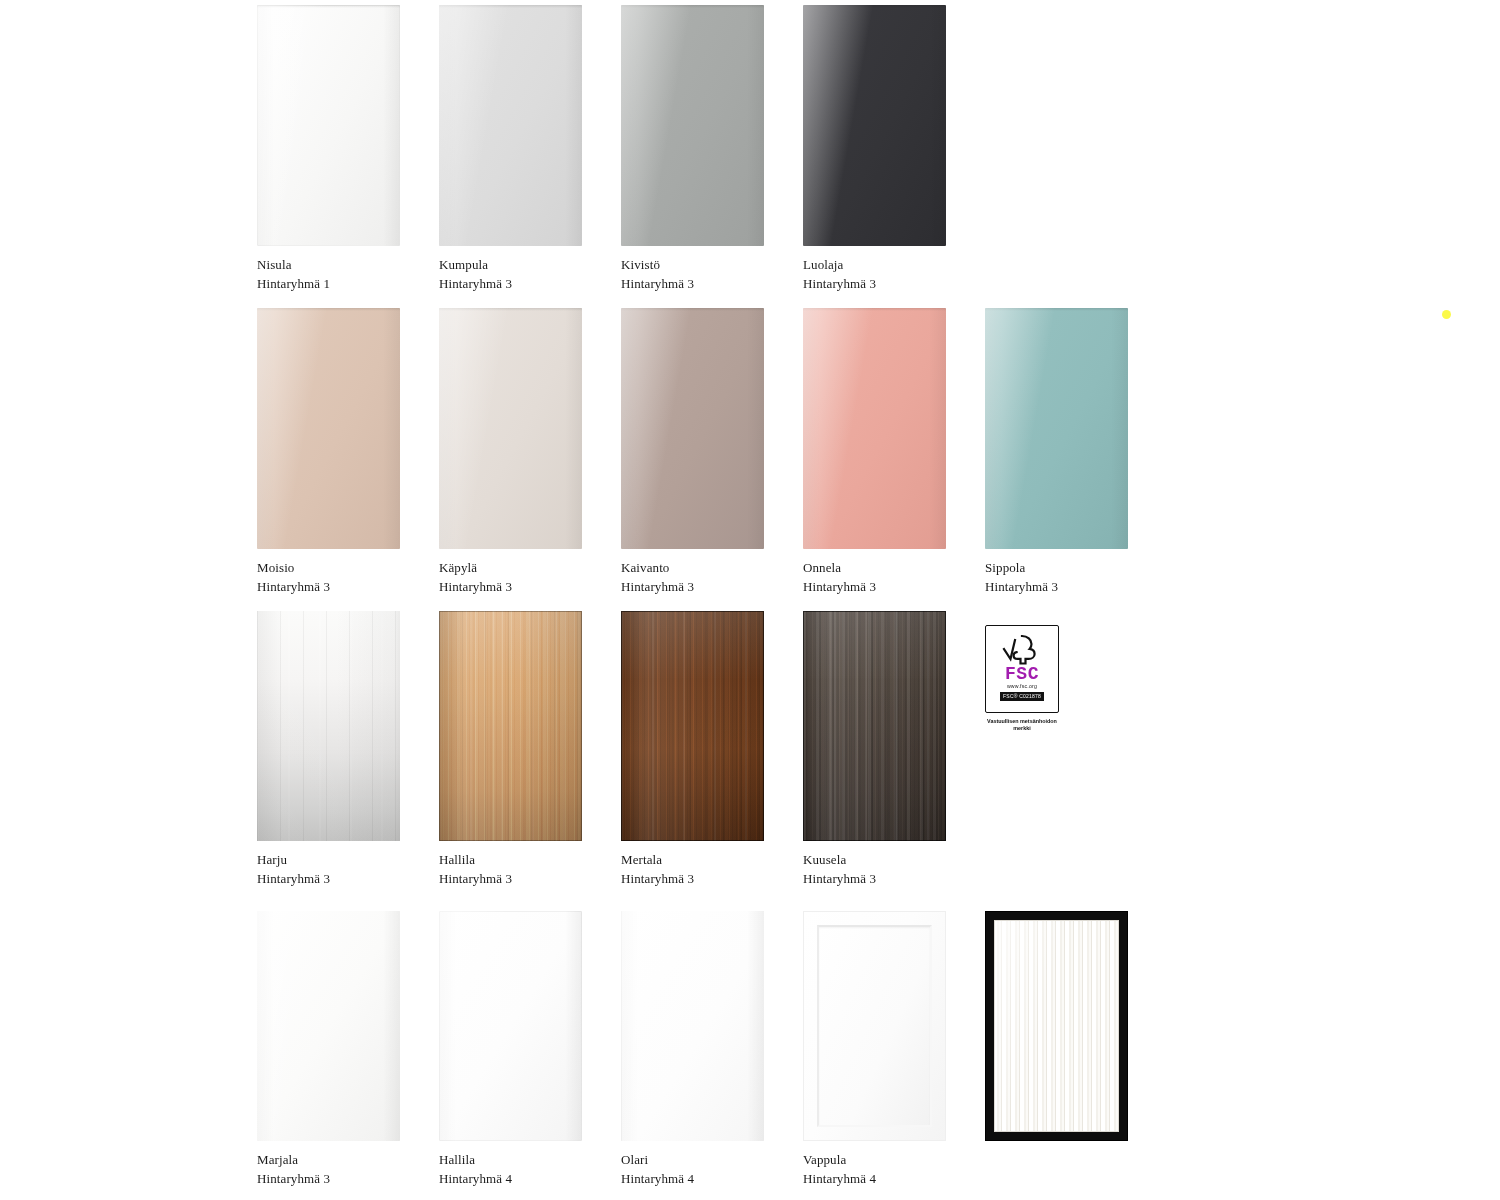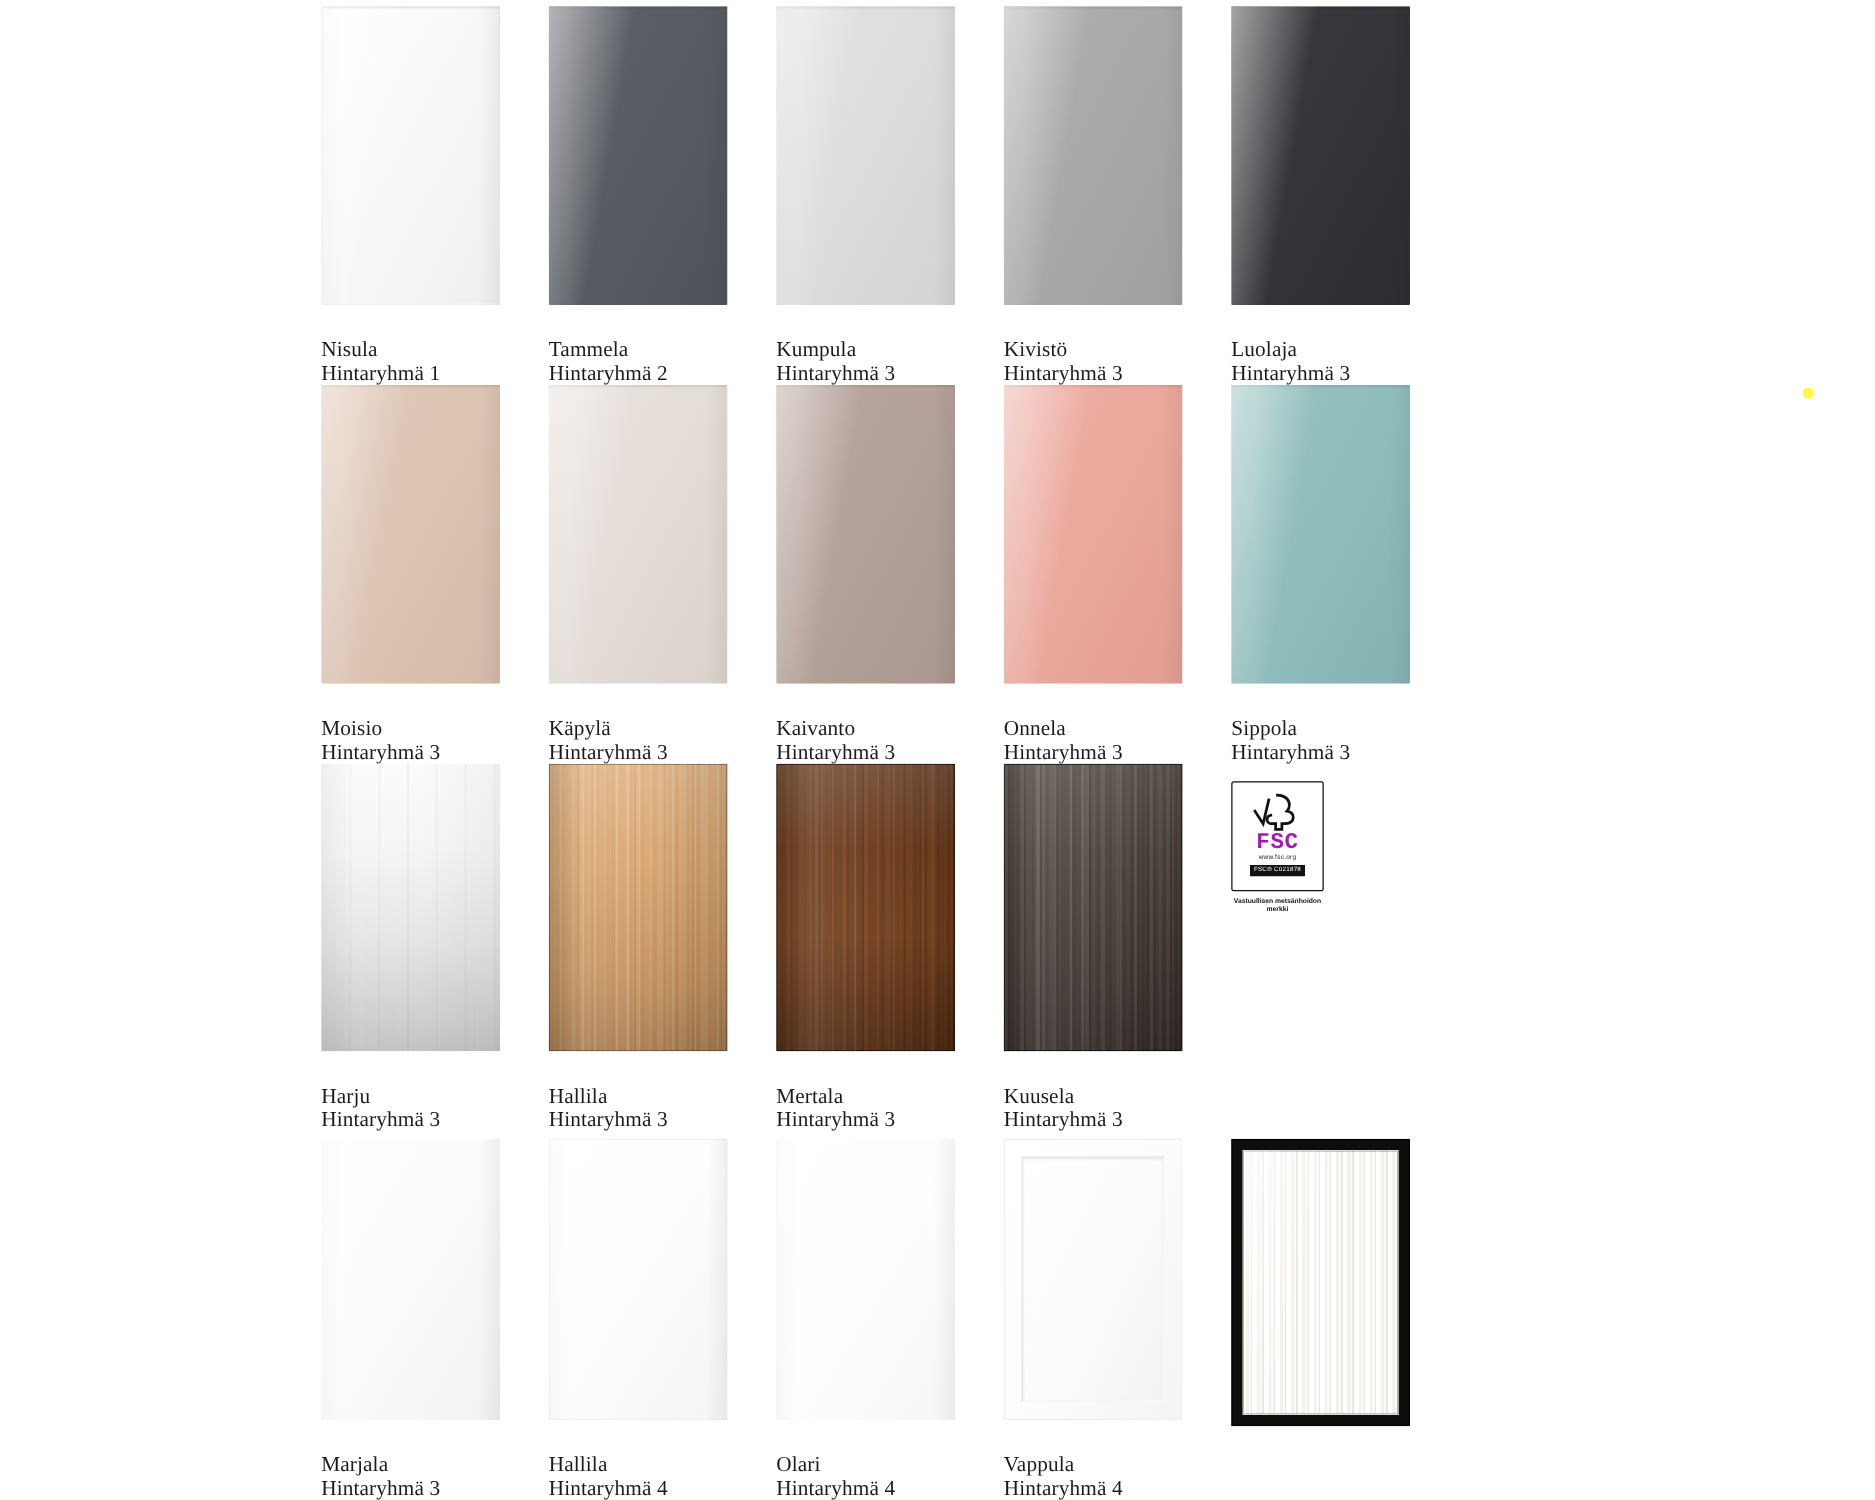--- a/index.html
+++ b/index.html
@@ -40,22 +40,22 @@
   .swatch {
     width: 143px;
     height: 241px;
     position: relative;
     overflow: hidden;
     background: #ffffff;
   }
   .row-3 .swatch, .row-4 .swatch { height: 230px; }
 
   .caption {
-    margin-top: 26px;
-    font-size: 17px;
+    margin-top: 9px;
+    font-size: 13px;
     line-height: 19px;
     color: #1b1b1b;
     letter-spacing: .1px;
   }
   .caption .name { display: block; }
   .caption .grp  { display: block; font-family: Liberation Serif, serif; }
 
   
   .door-flat {
     width: 100%; height: 100%;
@@ -272,29 +272,20 @@
     <div class="cell">
       <div class="swatch sheen topedge">
         <div class="door-flat" style="background:linear-gradient(118deg,#ffffff 0%,#f7f7f6 55%,#eeeeed 100%);border:1px solid #efefee;"></div>
       </div>
       <div class="caption">
         <span class="name">Nisula</span>
         <span class="grp">Hintaryhmä 1</span>
       </div>
     </div>
 
-    <div class="cell">
-      <div class="swatch sheen topedge">
-        <div class="door-flat" style="background:linear-gradient(118deg,#5e6167 0%,#575a60 55%,#4f5258 100%);"></div>
-      </div>
-      <div class="caption">
-        <span class="name">Tammela</span>
-        <span class="grp">Hintaryhmä 2</span>
-      </div>
-    </div>
 
     <div class="cell">
       <div class="swatch sheen topedge">
         <div class="door-flat" style="background:linear-gradient(118deg,#e3e3e3 0%,#dcdcdc 55%,#d3d3d3 100%);"></div>
       </div>
       <div class="caption">
         <span class="name">Kumpula</span>
         <span class="grp">Hintaryhmä 3</span>
       </div>
     </div>

